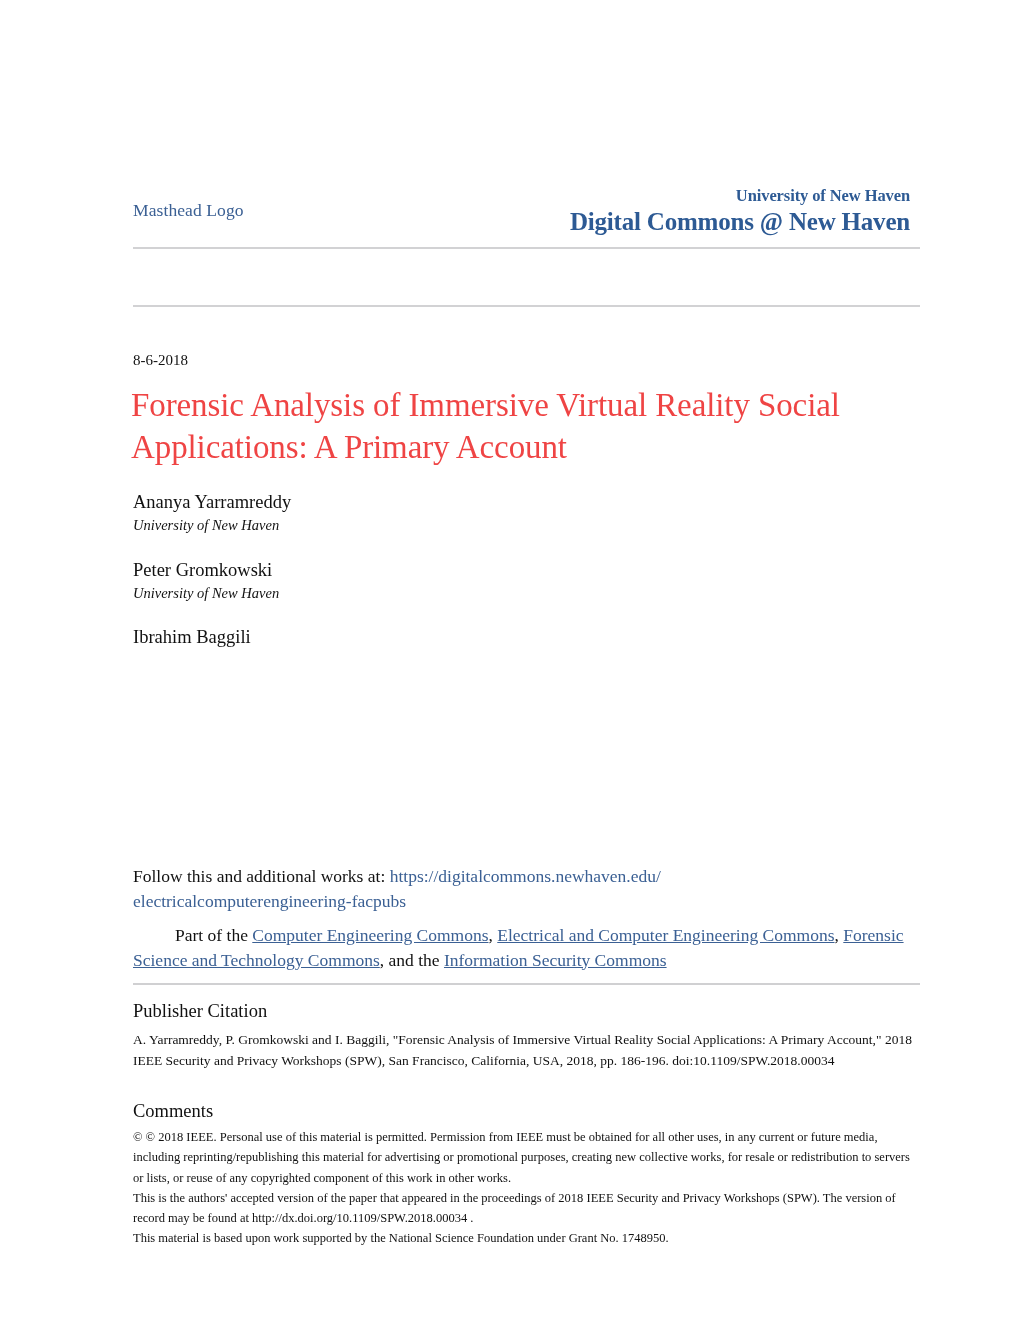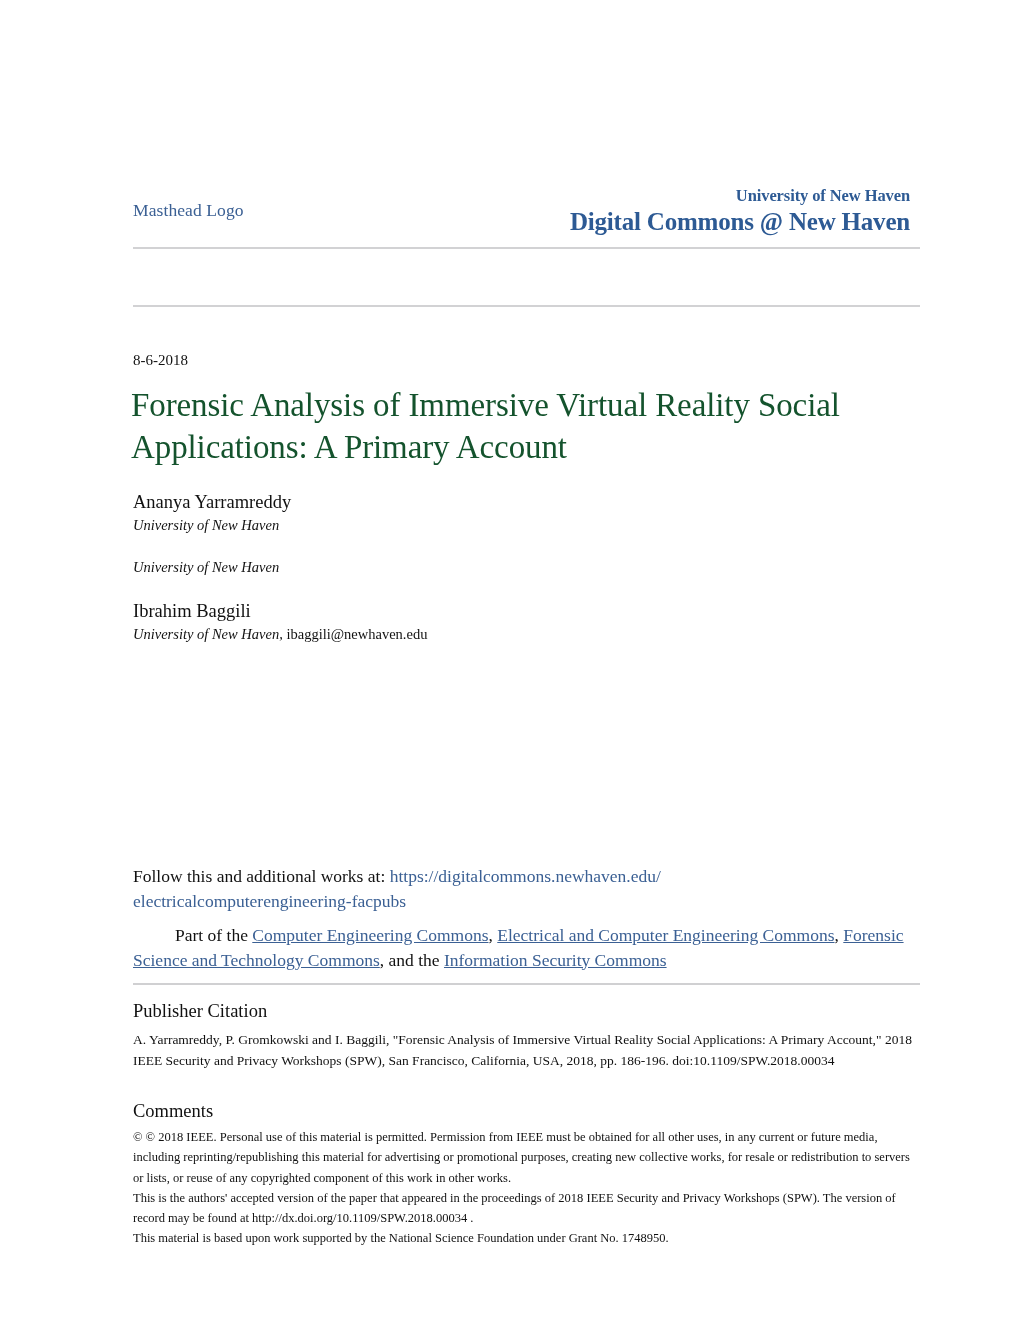--- a/index.html
+++ b/index.html
@@ -110,21 +110,21 @@
     font-size: 15px;
     color: #111;
   }
   .doc-title {
     position: absolute;
     left: 131px;
     top: 385px;
     width: 740px;
     font-size: 33px;
     line-height: 1.26;
-    color: #14532d;
+    color: #ef4444;
     font-weight: normal;
     margin: 0;
     letter-spacing: -0.1px;
   }
 
   
   .authors {
     position: absolute;
     left: 133px;
     top: 490px;
@@ -230,30 +230,28 @@
   <div class="authors">
 
     <div class="author-block">
       <div class="author-name">Ananya Yarramreddy</div>
       <div class="author-affil">
         <span>University of New Haven</span><span class="email"></span>
       </div>
     </div>
 
     <div class="author-block">
+      <div class="author-name">Peter Gromkowski</div>
       <div class="author-affil">
         <span>University of New Haven</span><span class="email"></span>
       </div>
     </div>
 
     <div class="author-block">
       <div class="author-name">Ibrahim Baggili</div>
-      <div class="author-affil">
-        <span>University of New Haven, </span><span class="email">ibaggili@newhaven.edu</span>
-      </div>
     </div>
 
   </div>
 
   <div class="follow">
     <div><span>Follow this and additional works at: </span><span class="link">https://digitalcommons.newhaven.edu/</span><br><span class="link">electricalcomputerengineering-facpubs</span></div>
     <div class="partof"><span>Part of the </span><span class="u">Computer Engineering Commons</span><span>, </span><span class="u">Electrical and Computer Engineering Commons</span><span>, </span><span class="u">Forensic Science and Technology Commons</span><span>, and the </span><span class="u">Information Security Commons</span></div>
   </div>
 
   <div class="hrule r3"></div>

